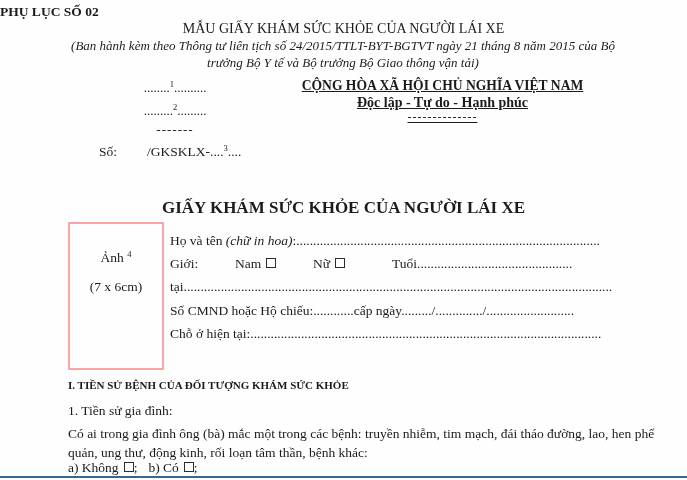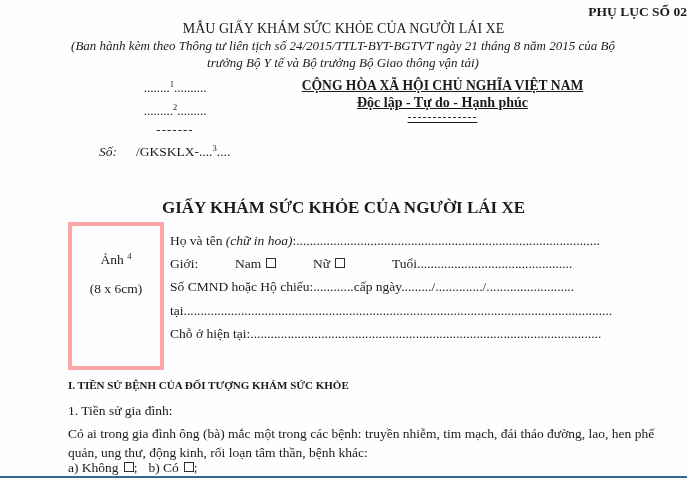--- a/index.html
+++ b/index.html
@@ -4,39 +4,39 @@
 <style>
   html,body{margin:0;padding:0;background:#fff;}
   .page{
     position:relative;width:687px;height:480px;background:#fefefe;overflow:hidden;
     font-family:"Liberation Serif","DejaVu Serif",serif;
     color:#1b1b1b;font-size:13.5px;
   }
   .i{font-style:italic;}
   sup{font-size:8.5px;line-height:0;vertical-align:super;}
   
-  .appendix{position:absolute;top:4px;left:0;width:687px;text-align:right;font-weight:bold;font-size:13.5px;}
+  .appendix{position:absolute;top:4px;left:0;width:687px;text-align:left;font-weight:bold;font-size:13.5px;}
   .form-name{position:absolute;top:21px;left:0;width:687px;text-align:center;font-size:14px;}
   .issuance{position:absolute;top:38px;left:43px;width:600px;text-align:center;font-style:italic;font-size:13px;line-height:16.5px;}
   
   .issuer{position:absolute;top:80px;left:120px;width:110px;text-align:center;font-size:13px;}
   .issuer .l2{margin-top:7px;}
   .issuer .div{margin-top:3px;letter-spacing:1px;}
   
   .national{position:absolute;top:78px;left:295px;width:295px;text-align:center;text-decoration:underline;}
   .national .country{font-weight:bold;font-size:13.6px;}
   .national .motto{font-weight:bold;font-size:14px;margin-top:1px;}
   .national .div{font-size:12px;margin-top:-1px;letter-spacing:1px;}
   
   .doc-number{position:absolute;top:144px;left:99px;white-space:nowrap;}
-  .doc-number .lbl{margin-right:19px;font-style:italic;}
+  .doc-number .lbl{margin-right:30px;}
   
   .cert-title{position:absolute;top:198px;left:0;width:687px;text-align:center;font-weight:bold;font-size:17px;}
   
-  .photo-box{position:absolute;top:222px;left:68px;width:96px;height:148px;border:4px solid #fca5a5;text-align:center;box-sizing:border-box;}
+  .photo-box{position:absolute;top:222px;left:68px;width:96px;height:148px;border:2px solid #fca5a5;text-align:center;box-sizing:border-box;}
   .photo-box .lbl{margin-top:26px;}
   .photo-box .size{margin-top:13px;}
   
   .fields{position:absolute;top:229px;left:170px;width:452px;}
   .row{height:23.2px;line-height:23.2px;white-space:nowrap;overflow:hidden;}
   .g-gender{display:inline-block;width:65px;}
   .g-male{display:inline-block;width:78px;}
   .g-female{display:inline-block;width:79px;}
   .checkbox{display:inline-block;width:8px;height:8px;border:1px solid #2c2c2c;margin-left:5px;vertical-align:0;}
   
@@ -72,35 +72,35 @@
   </div>
 
   <div class="doc-number">
     <span class="lbl">Số:</span><span><span>/GKSKLX-....</span><sup>3</sup><span>....</span></span>
   </div>
 
   <div class="cert-title">GIẤY KHÁM SỨC KHỎE CỦA NGƯỜI LÁI XE</div>
 
   <div class="photo-box">
     <div class="lbl"><span>Ảnh</span> <sup>4</sup></div>
-    <div class="size">(8 x 6cm)</div>
+    <div class="size">(7 x 6cm)</div>
   </div>
 
   <div class="fields">
     <div class="row">
       <span>Họ và tên </span><span class="i">(chữ in hoa)</span><span>:..........................................................................................</span>
     </div>
     <div class="row">
       <span class="g-gender">Giới:</span><span class="g-male"><span>Nam</span><span class="checkbox"></span></span><span class="g-female"><span>Nữ</span><span class="checkbox"></span></span><span>Tuổi</span><span>..............................................</span>
     </div>
     <div class="row">
-      <span>Số CMND hoặc Hộ chiếu:</span><span>............</span><span>cấp ngày</span><span>........./............../..........................</span>
+      <span>tại</span><span>...............................................................................................................................</span>
     </div>
     <div class="row">
-      <span>tại</span><span>...............................................................................................................................</span>
+      <span>Số CMND hoặc Hộ chiếu:</span><span>............</span><span>cấp ngày</span><span>........./............../..........................</span>
     </div>
     <div class="row">
       <span>Chỗ ở hiện tại:</span><span>........................................................................................................</span>
     </div>
   </div>
 
   <div class="section-heading">I. TIỀN SỬ BỆNH CỦA ĐỐI TƯỢNG KHÁM SỨC KHỎE</div>
   <div class="family-item">1. Tiền sử gia đình:</div>
   <div class="question">Có ai trong gia đình ông (bà) mắc một trong các bệnh: truyền nhiễm, tim mạch, đái tháo đường, lao, hen phế quản, ung thư, động kinh, rối loạn tâm thần, bệnh khác:</div>
 

